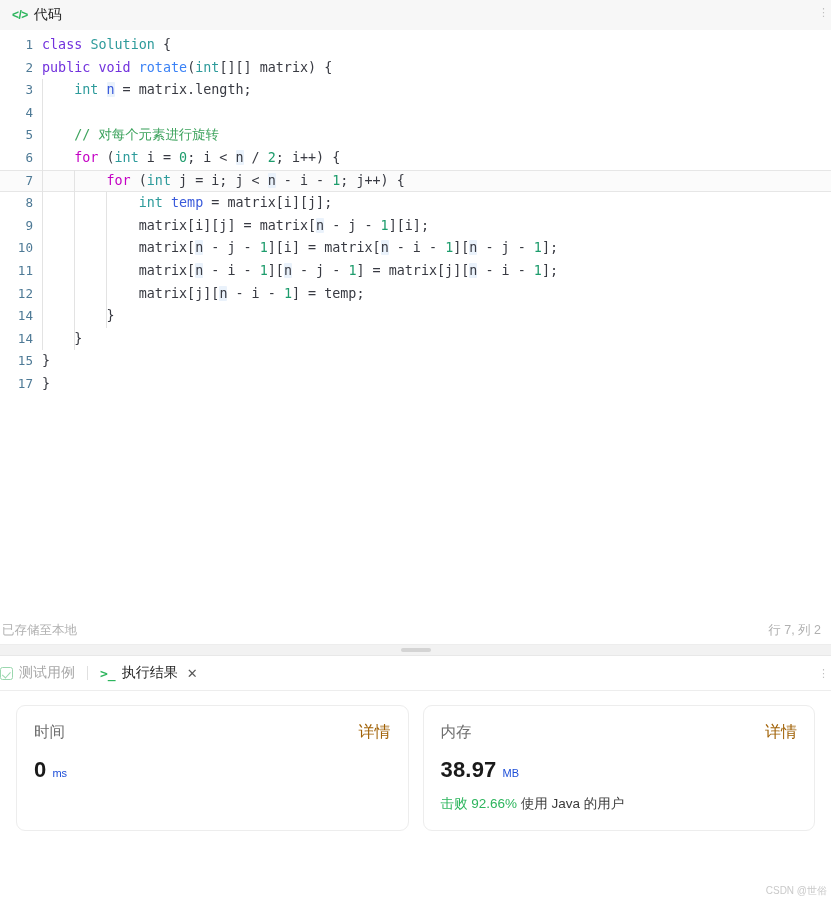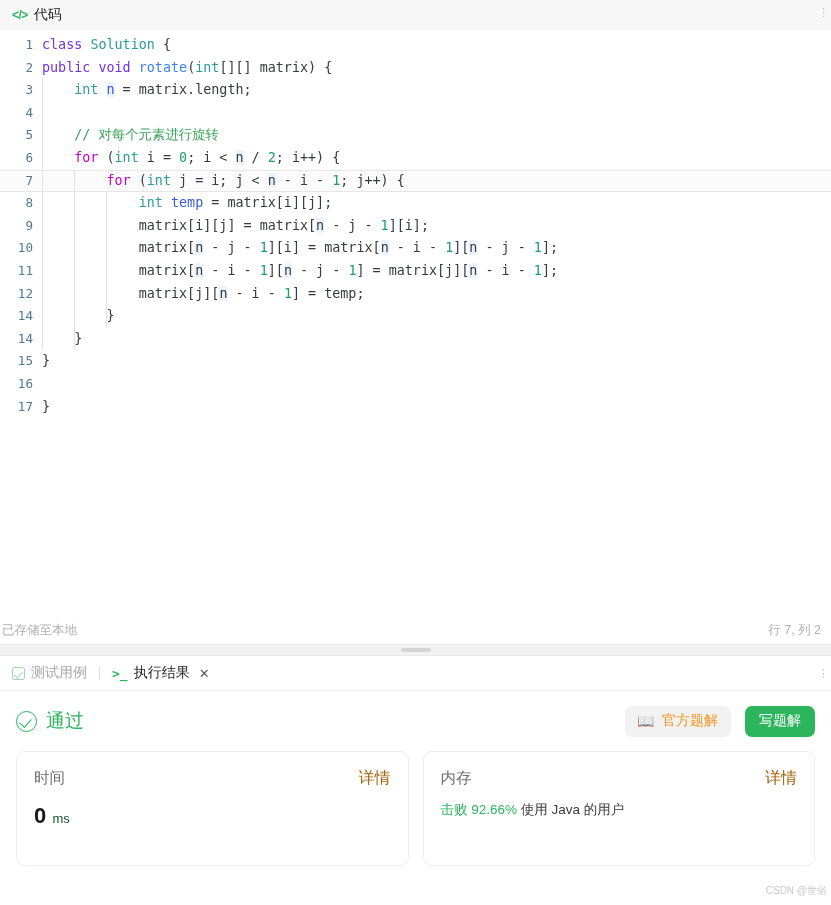--- a/index.html
+++ b/index.html
@@ -91,21 +91,21 @@
 
   
   .splitter { height: 12px; flex:none; background:#f2f2f2; display:flex; align-items:center; justify-content:center; cursor: row-resize; border-top:1px solid #ededed; border-bottom:1px solid #e8e8e8;}
   .splitter .grip { width: 30px; height: 4px; border-radius: 2px; background:#d4d4d4; }
 
   
   .result-panel { flex: none; background:#fff; display:flex; flex-direction:column; height: 249px; }
   .result-tabs {
     height: 35px; flex:none;
     display:flex; align-items:center;
-    padding: 0 12px;
+    padding: 0 0;
     border-bottom: 1px solid #ededed;
     background:#fff;
     position: relative;
   }
   .rtab { display:flex; align-items:center; gap:6px; cursor:pointer; font-size:14px; }
   .rtab.inactive { color:#a6a6a6; }
   .rtab.active { color:#262626; }
   .tab-div { width:1px; height:14px; background:#e0e0e0; margin: 0 12px; }
   .chk-sq { width:13px; height:13px; border:1.3px solid #9ad7ae; border-radius:2.5px; position:relative; }
   .chk-sq::after { content:""; position:absolute; left:3px; top:2.6px; width:4px; height:6.5px; border-right:1.4px solid #9ad7ae; border-bottom:1.4px solid #9ad7ae; transform: rotate(42deg); }
@@ -137,21 +137,21 @@
   .stat-card {
     flex: 1 1 0; border:1px solid #ededed; border-radius: 9px;
     padding: 16px 17px 17px 17px; background:#fff; min-height: 115px;
     position: relative;
   }
   .stat-head { display:flex; align-items:center;gap:16px; }
   .stat-label { font-size: 15.5px; color:#6e6e6e; }
   .stat-detail { margin-left:auto; font-size:16px; color:#a16207; cursor:pointer; }
   .stat-value { margin-top: 14px; display:flex; align-items:baseline; gap:6px; }
   .stat-num { font-size: 22px; font-weight: bold; color:#1a1a1a; letter-spacing: 0.2px; }
-  .stat-unit { font-size: 13px; color:#14532d; }
+  .stat-unit { font-size: 11px; color:#1d4ed8; }
   .stat-sub { margin-top: 12px; font-size: 13.5px; color:#3a3a3a; }
   .stat-beat { color:#2db55d; }
 
   .watermark {
     position:absolute; right: 4px; bottom: 7px;
     font-size: 10px; color:#c9c9c9; white-space:nowrap;
     font-family:"Liberation Sans", sans-serif;
   }
 </style>
 </head>
@@ -176,21 +176,20 @@
         <div class="code-line"><div class="gutter">6</div><div class="code-text"><span class="ind" style="left: 0px;"></span><span class="codespan t-def">    </span><span class="codespan t-kw2">for</span><span class="codespan t-def"> (</span><span class="codespan t-int">int</span><span class="codespan t-def"> i = </span><span class="codespan t-num">0</span><span class="codespan t-def">; i &lt; </span><span class="codespan t-def hl">n</span><span class="codespan t-def"> / </span><span class="codespan t-num">2</span><span class="codespan t-def">; i++) {</span></div></div>
         <div class="code-line active"><div class="gutter">7</div><div class="code-text"><span class="ind" style="left: 0px;"></span><span class="ind" style="left: 32.2px;"></span><span class="codespan t-def">        </span><span class="codespan t-kw2">for</span><span class="codespan t-def"> (</span><span class="codespan t-int">int</span><span class="codespan t-def"> j = i; j &lt; </span><span class="codespan t-def hl">n</span><span class="codespan t-def"> - i - </span><span class="codespan t-num">1</span><span class="codespan t-def">; j++) {</span></div></div>
         <div class="code-line"><div class="gutter">8</div><div class="code-text"><span class="ind" style="left: 0px;"></span><span class="ind" style="left: 32.2px;"></span><span class="ind" style="left: 64.4px;"></span><span class="codespan t-def">            </span><span class="codespan t-int">int</span><span class="codespan t-def"> </span><span class="codespan t-var">temp</span><span class="codespan t-def"> = matrix[i][j];</span></div></div>
         <div class="code-line"><div class="gutter">9</div><div class="code-text"><span class="ind" style="left: 0px;"></span><span class="ind" style="left: 32.2px;"></span><span class="ind" style="left: 64.4px;"></span><span class="codespan t-def">            matrix[i][j] = matrix[</span><span class="codespan t-def hl">n</span><span class="codespan t-def"> - j - </span><span class="codespan t-num">1</span><span class="codespan t-def">][i];</span></div></div>
         <div class="code-line"><div class="gutter">10</div><div class="code-text"><span class="ind" style="left: 0px;"></span><span class="ind" style="left: 32.2px;"></span><span class="ind" style="left: 64.4px;"></span><span class="codespan t-def">            matrix[</span><span class="codespan t-def hl">n</span><span class="codespan t-def"> - j - </span><span class="codespan t-num">1</span><span class="codespan t-def">][i] = matrix[</span><span class="codespan t-def hl">n</span><span class="codespan t-def"> - i - </span><span class="codespan t-num">1</span><span class="codespan t-def">][</span><span class="codespan t-def hl">n</span><span class="codespan t-def"> - j - </span><span class="codespan t-num">1</span><span class="codespan t-def">];</span></div></div>
         <div class="code-line"><div class="gutter">11</div><div class="code-text"><span class="ind" style="left: 0px;"></span><span class="ind" style="left: 32.2px;"></span><span class="ind" style="left: 64.4px;"></span><span class="codespan t-def">            matrix[</span><span class="codespan t-def hl">n</span><span class="codespan t-def"> - i - </span><span class="codespan t-num">1</span><span class="codespan t-def">][</span><span class="codespan t-def hl">n</span><span class="codespan t-def"> - j - </span><span class="codespan t-num">1</span><span class="codespan t-def">] = matrix[j][</span><span class="codespan t-def hl">n</span><span class="codespan t-def"> - i - </span><span class="codespan t-num">1</span><span class="codespan t-def">];</span></div></div>
         <div class="code-line"><div class="gutter">12</div><div class="code-text"><span class="ind" style="left: 0px;"></span><span class="ind" style="left: 32.2px;"></span><span class="ind" style="left: 64.4px;"></span><span class="codespan t-def">            matrix[j][</span><span class="codespan t-def hl">n</span><span class="codespan t-def"> - i - </span><span class="codespan t-num">1</span><span class="codespan t-def">] = temp;</span></div></div>
         <div class="code-line"><div class="gutter">14</div><div class="code-text"><span class="ind" style="left: 0px;"></span><span class="ind" style="left: 32.2px;"></span><span class="ind" style="left: 64.4px;"></span><span class="codespan t-def">        }</span></div></div>
         <div class="code-line"><div class="gutter">14</div><div class="code-text"><span class="ind" style="left: 0px;"></span><span class="ind" style="left: 32.2px;"></span><span class="codespan t-def">    }</span></div></div>
         <div class="code-line"><div class="gutter">15</div><div class="code-text"><span class="codespan t-def">}</span></div></div>
-        <div class="code-line"><div class="gutter">16</div><div class="code-text"><span class="codespan t-def"></span></div></div>
         <div class="code-line"><div class="gutter">17</div><div class="code-text"><span class="codespan t-def">}</span></div></div>
       </div>
   </div>
 
   <div class="editor-status">
     <span class="status-left" style="padding-left:0px;">已存储至本地</span>
     <span class="status-right">行 7, 列 2</span>
   </div>
 
   <div class="splitter">
@@ -206,51 +205,42 @@
       <span class="tab-div"></span>
       <div class="rtab active">
         <span class="term-ico">&gt;_</span>
         <span>执行结果</span>
       </div>
       <span class="tab-close">✕</span>
       <span class="tabs-dots">⋮</span>
     </div>
 
     <div class="result-body">
-      <div class="verdict-row">
-        <div class="verdict">
-          <span class="chk-circle"></span>
-          <span class="verdict-text">通过</span>
-        </div>
-        <div class="verdict-actions">
-          <button class="btn-solution">
-            <span class="book-ico">📖</span>
-            <span>官方题解</span>
-          </button>
-          <button class="btn-write">写题解</button>
-        </div>
-      </div>
 
       <div class="stats">
         <div class="stat-card">
           <div class="stat-head">
             <span class="stat-label">时间</span>
             <span class="stat-detail">详情</span>
           </div>
           <div class="stat-value">
             <span class="stat-num">0</span>
             <span class="stat-unit">ms</span>
           </div>
         </div>
 
         <div class="stat-card">
           <div class="stat-head">
             <span class="stat-label">内存</span>
             <span class="stat-detail">详情</span>
           </div>
+          <div class="stat-value">
+            <span class="stat-num">38.97</span>
+            <span class="stat-unit">MB</span>
+          </div>
           <div class="stat-sub">
             <span class="stat-beat">击败 92.66%</span>
             <span>使用 Java 的用户</span>
           </div>
         </div>
       </div>
 
       <div class="watermark">CSDN @世俗</div>
     </div>
   </div>

